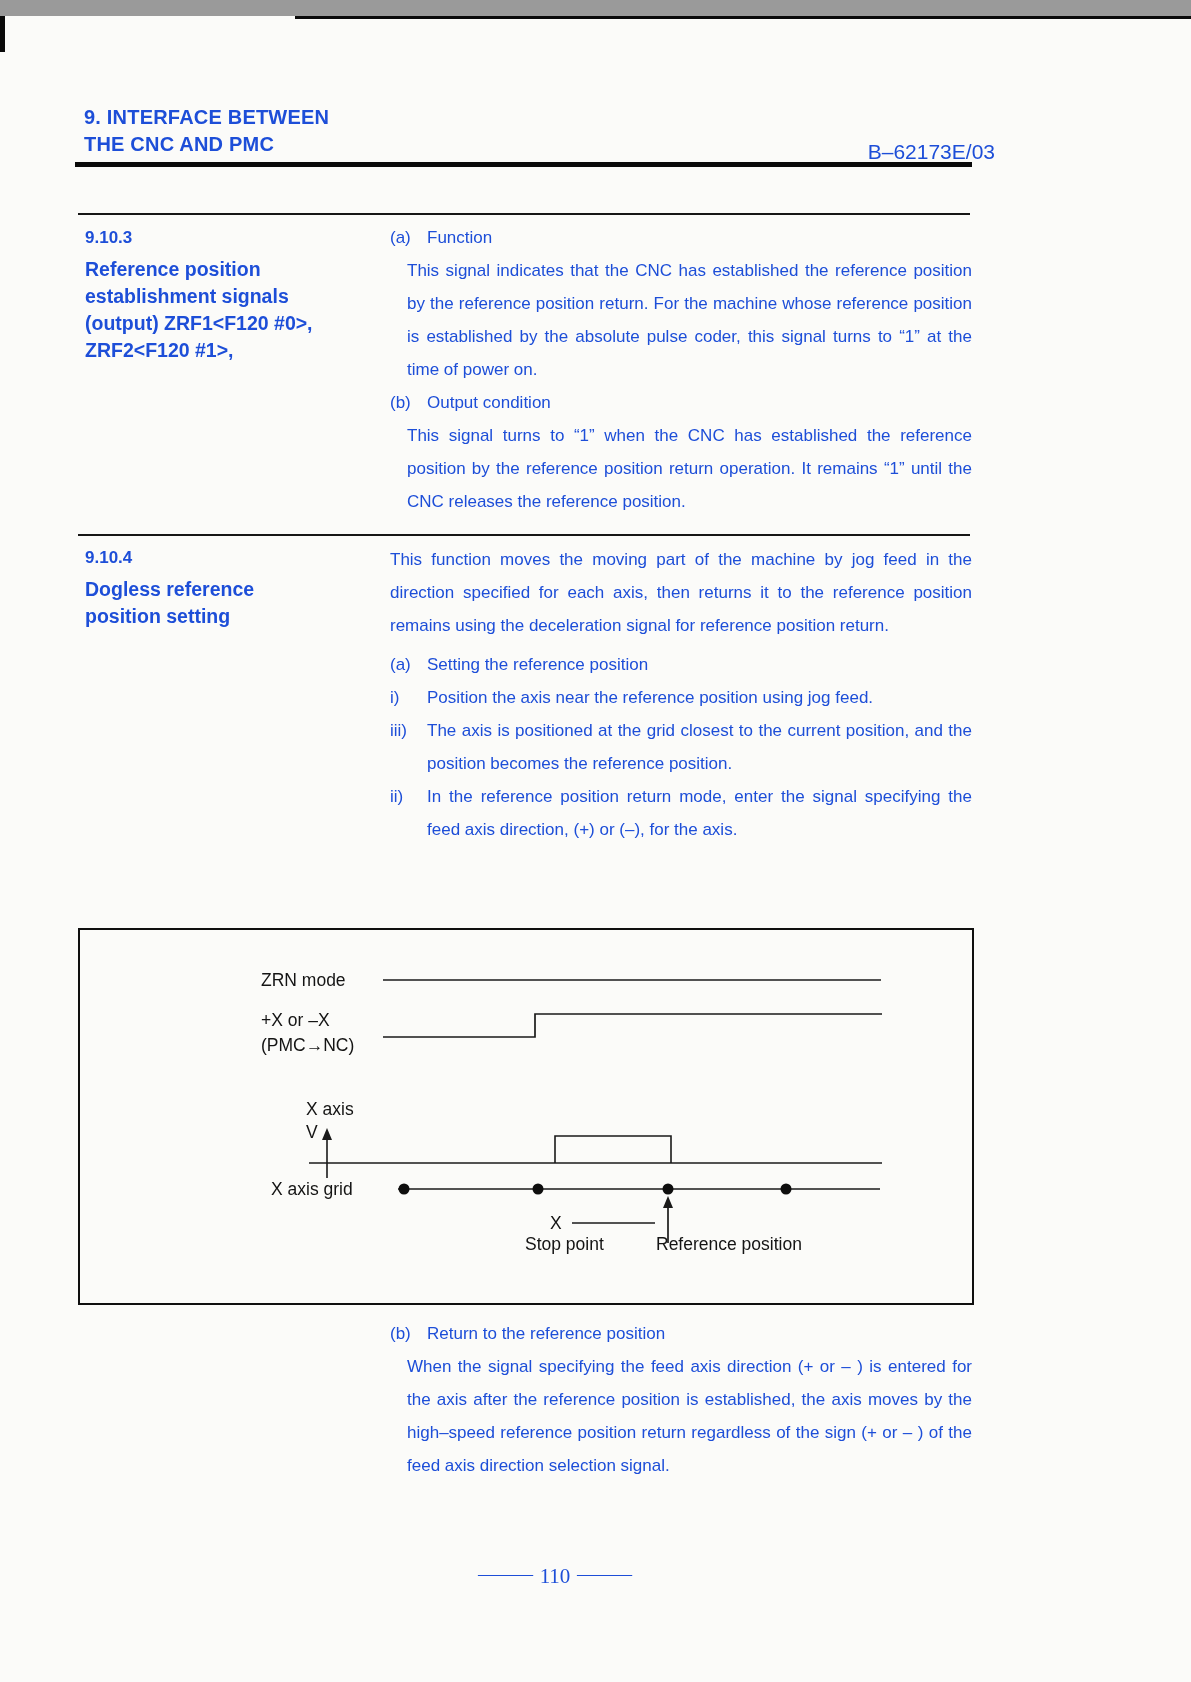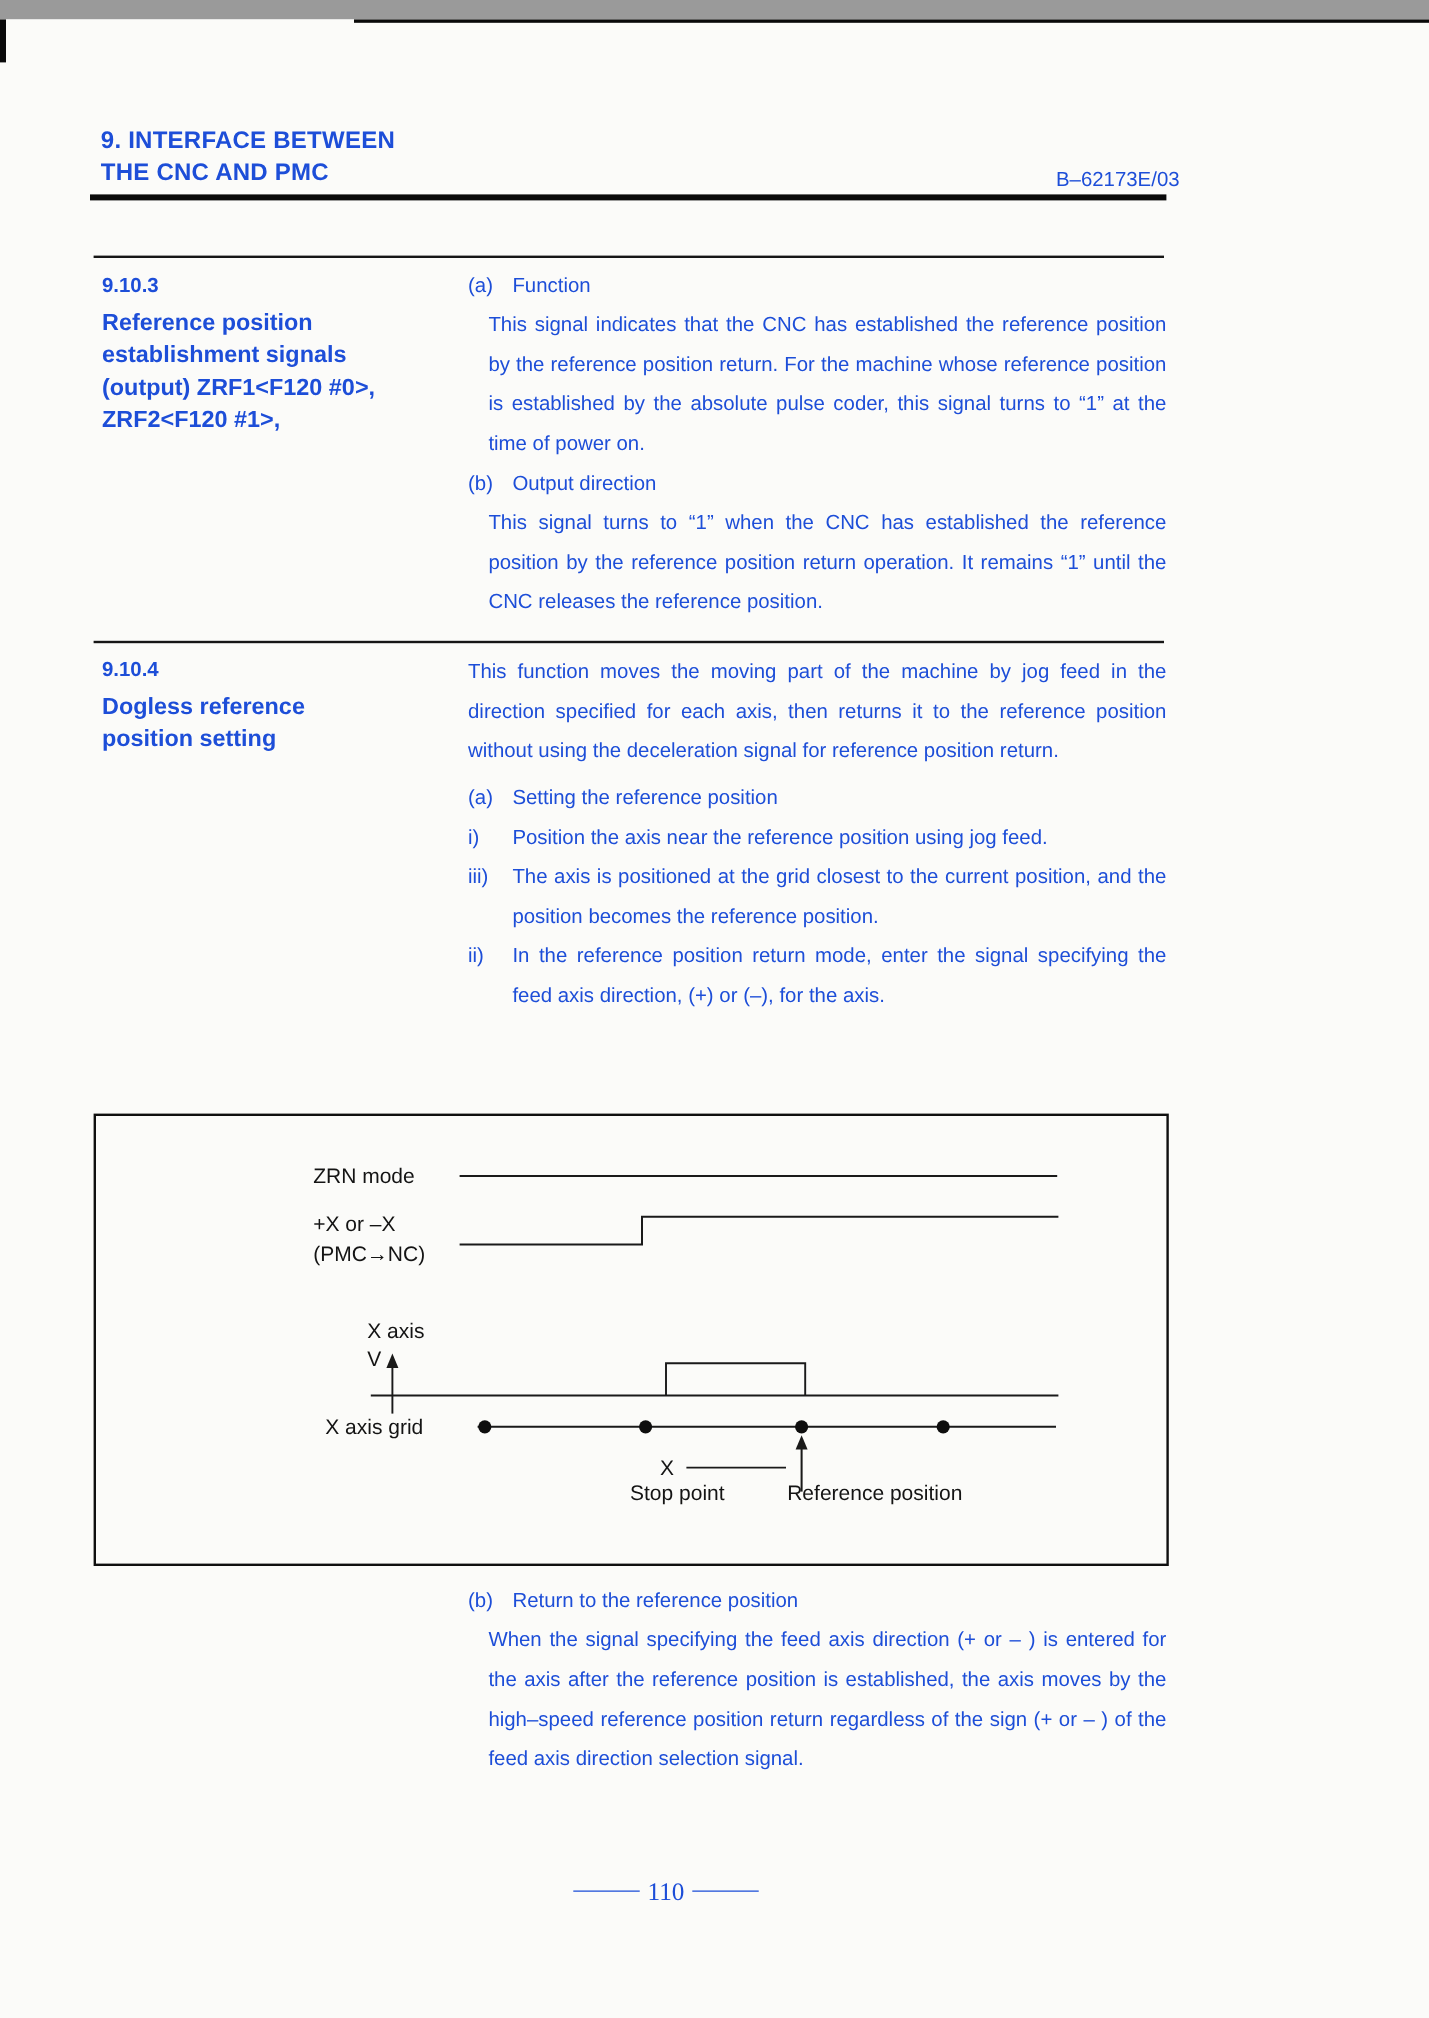--- a/index.html
+++ b/index.html
@@ -6,21 +6,21 @@
   .page {
     position:relative; width:1191px; height:1682px; margin:16px auto;
     background:#fbfbf9; color:#1d4ed8; overflow:hidden;
     font-family:"Liberation Sans", sans-serif;
   }
   
   .edge-bar { position:absolute; background:#0a0a0a; }
 
   
   .hdr-chapter { position:absolute; left:84px; top:88px; font-size:20px; font-weight:bold; line-height:27px; letter-spacing:0.2px; }
-  .hdr-doc     { position:absolute; right:208px; top:124px; font-size:17px; }
+  .hdr-doc     { position:absolute; right:196px; top:124px; font-size:21px; }
   .rule-thick  { position:absolute; left:75px; width:897px; height:5px; background:#0a0a0a; }
   .rule-thin   { position:absolute; left:78px; width:892px; height:2.4px; background:#161616; }
 
   
   .sec-left { position:absolute; left:85px; width:300px; }
   .sec-num   { font-size:17px; font-weight:bold; margin:0 0 8px 0; }
   .sec-title { font-size:19.5px; font-weight:bold; line-height:27px; margin:0; }
 
   
   .col-right { position:absolute; left:390px; width:582px; font-size:17px; line-height:33px; }
@@ -77,37 +77,37 @@
   </div>
 
   <div class="col-right" style="top:205px;">
     <div class="item-row">
       <span class="item-label">(a)</span>
       <span class="item-head">Function</span>
     </div>
     <p class="body-par">This signal indicates that the CNC has established the reference position by the reference position return. For the machine whose reference position is established by the absolute pulse coder, this signal turns to  “1”  at the time of power on.</p>
     <div class="item-row">
       <span class="item-label">(b)</span>
-      <span class="item-head">Output direction</span>
+      <span class="item-head">Output condition</span>
     </div>
     <p class="body-par">This signal turns to  “1” when the CNC has established the reference position by the reference position return operation. It remains  “1” until the CNC releases the reference position.</p>
   </div>
 
   <div class="rule-thin" style="top:518px;"></div>
 
   <div class="sec-left" style="top:532px;">
     <div class="sec-num">9.10.4</div>
     <div class="sec-title">
       <div>Dogless reference</div>
       <div>position setting</div>
     </div>
   </div>
 
   <div class="col-right" style="top:527px;">
-    <p class="intro-par">This function moves the moving part of the machine by jog feed in the direction specified for each axis, then returns it to the reference  position without using the deceleration signal for reference position return.</p>
+    <p class="intro-par">This function moves the moving part of the machine by jog feed in the direction specified for each axis, then returns it to the reference  position remains using the deceleration signal for reference position return.</p>
     <div class="item-row">
       <span class="item-label">(a)</span>
       <span class="item-head">Setting the reference position</span>
     </div>
     <div class="step-row">
       <span class="step-label">i)</span>
       <span class="step-text">Position the axis near the reference position using jog feed.</span>
     </div>
     <div class="step-row">
       <span class="step-label">iii)</span>

